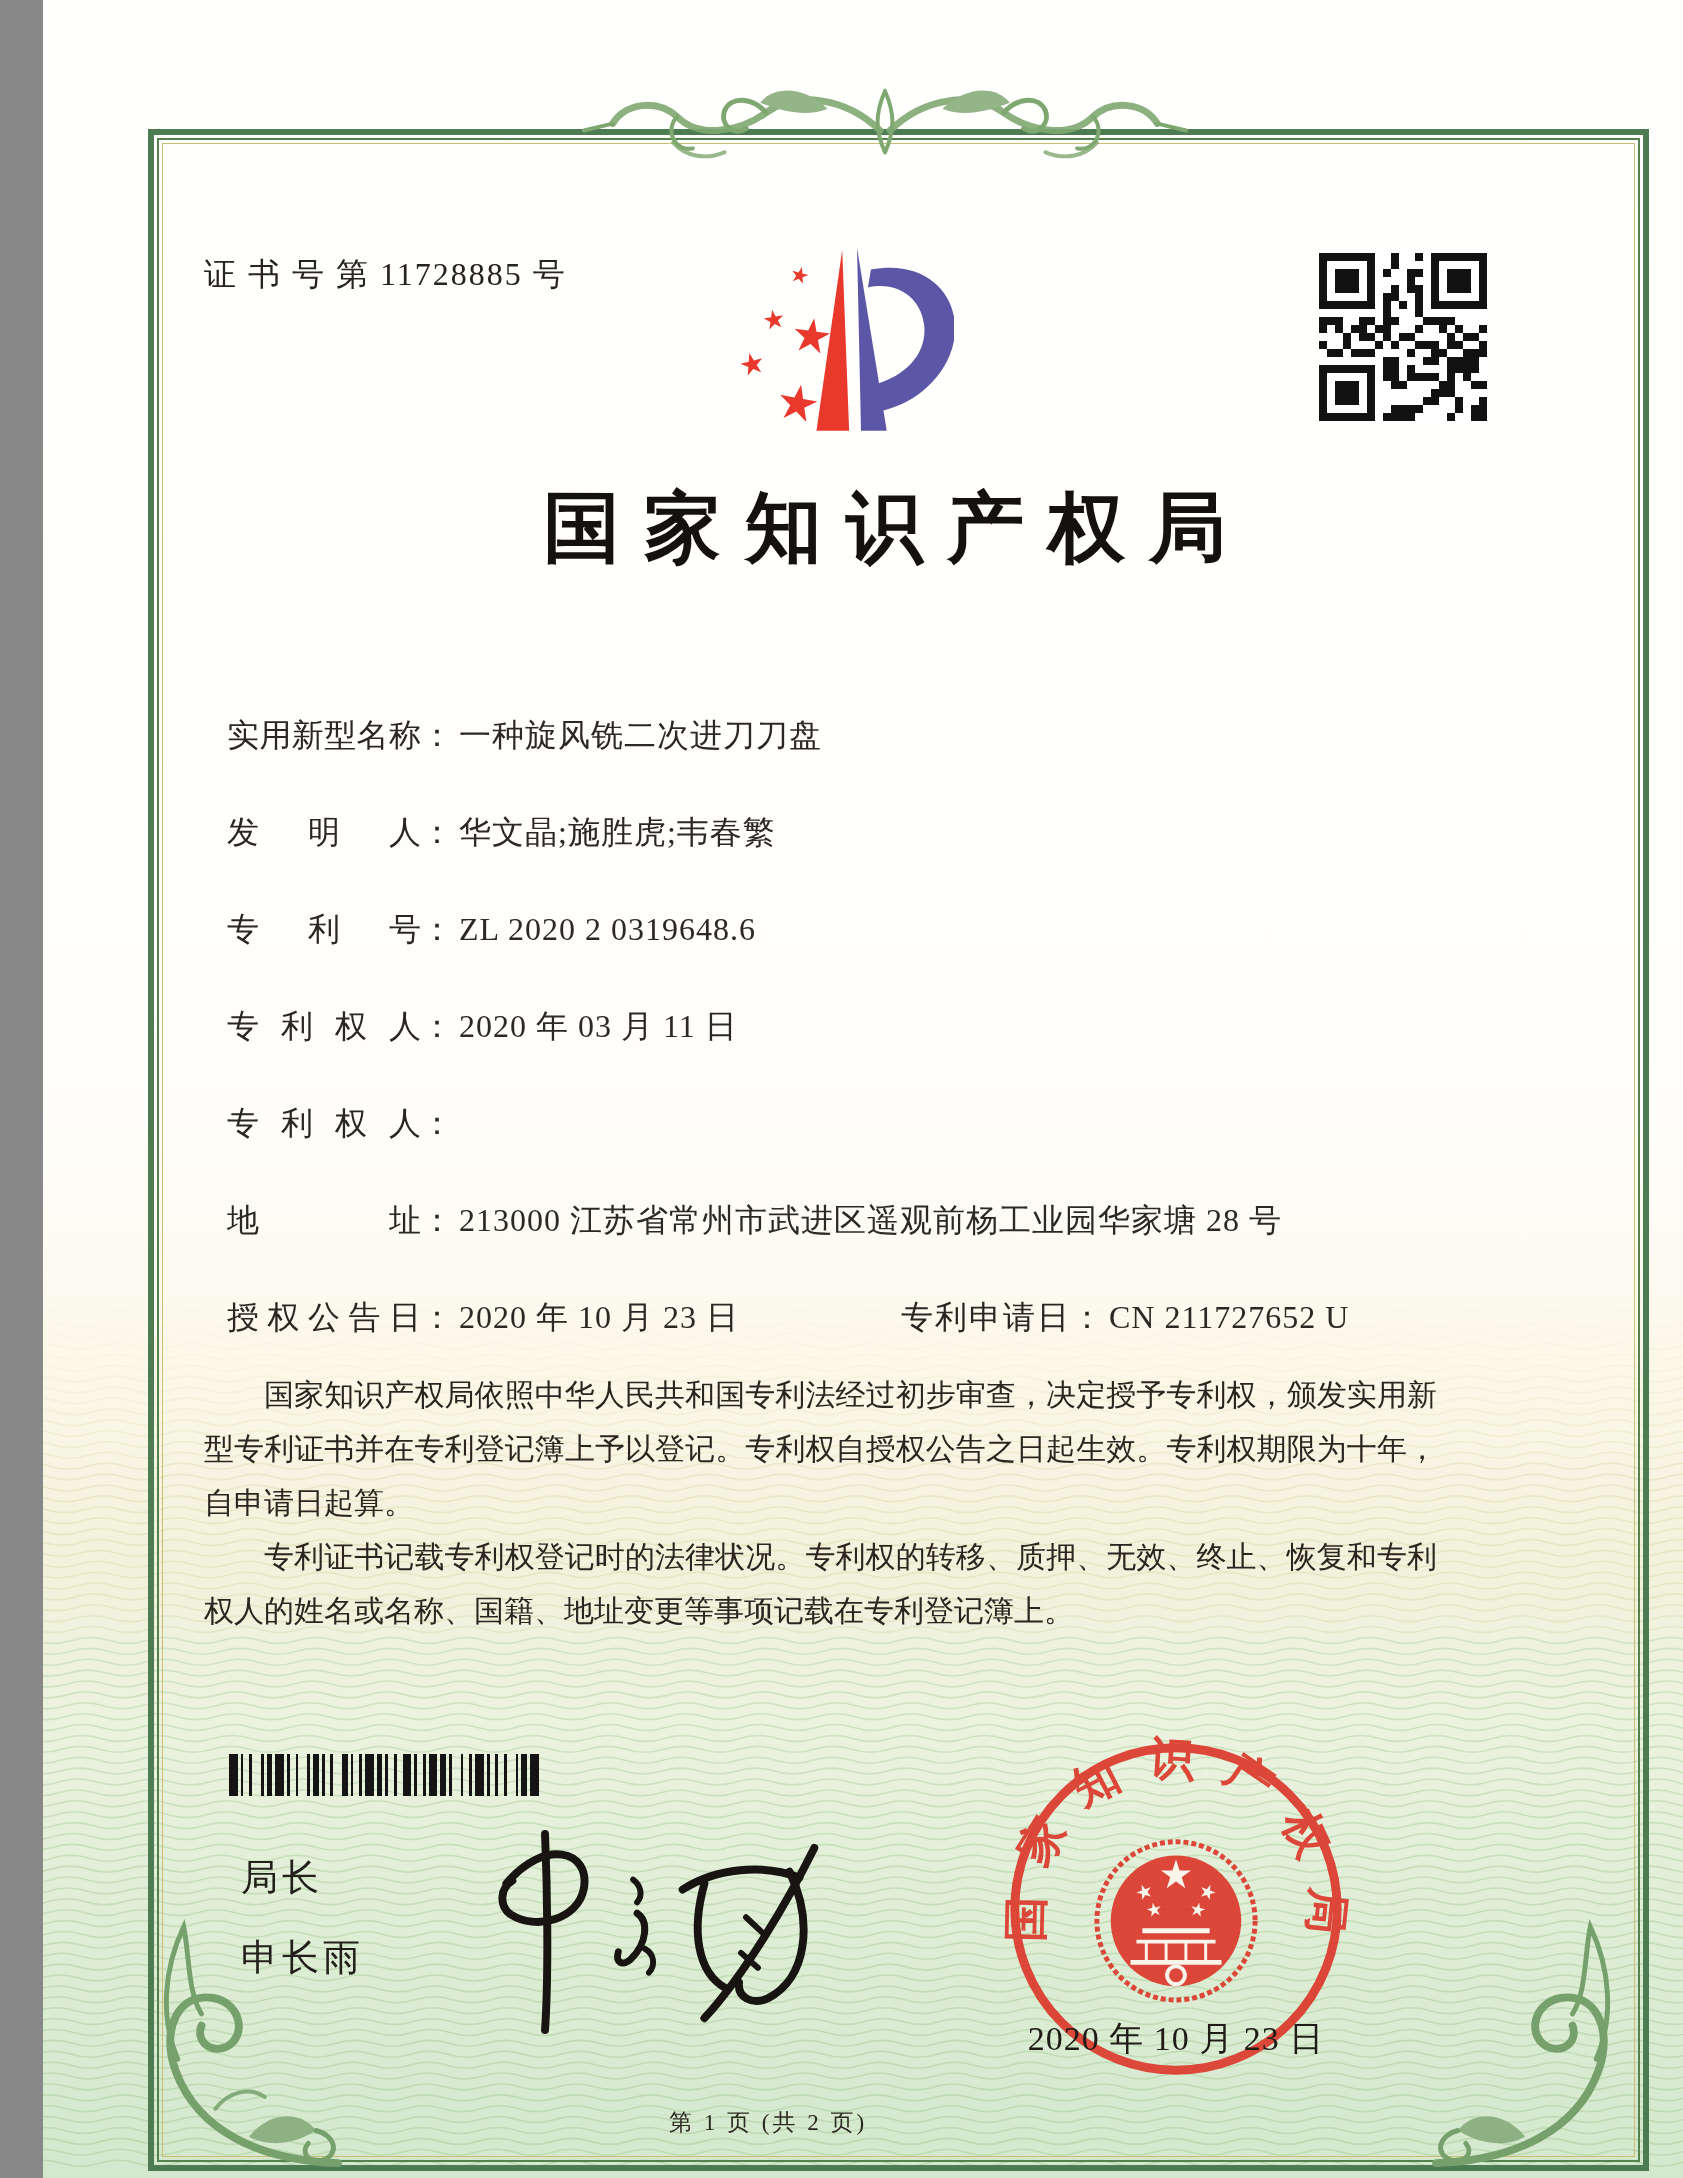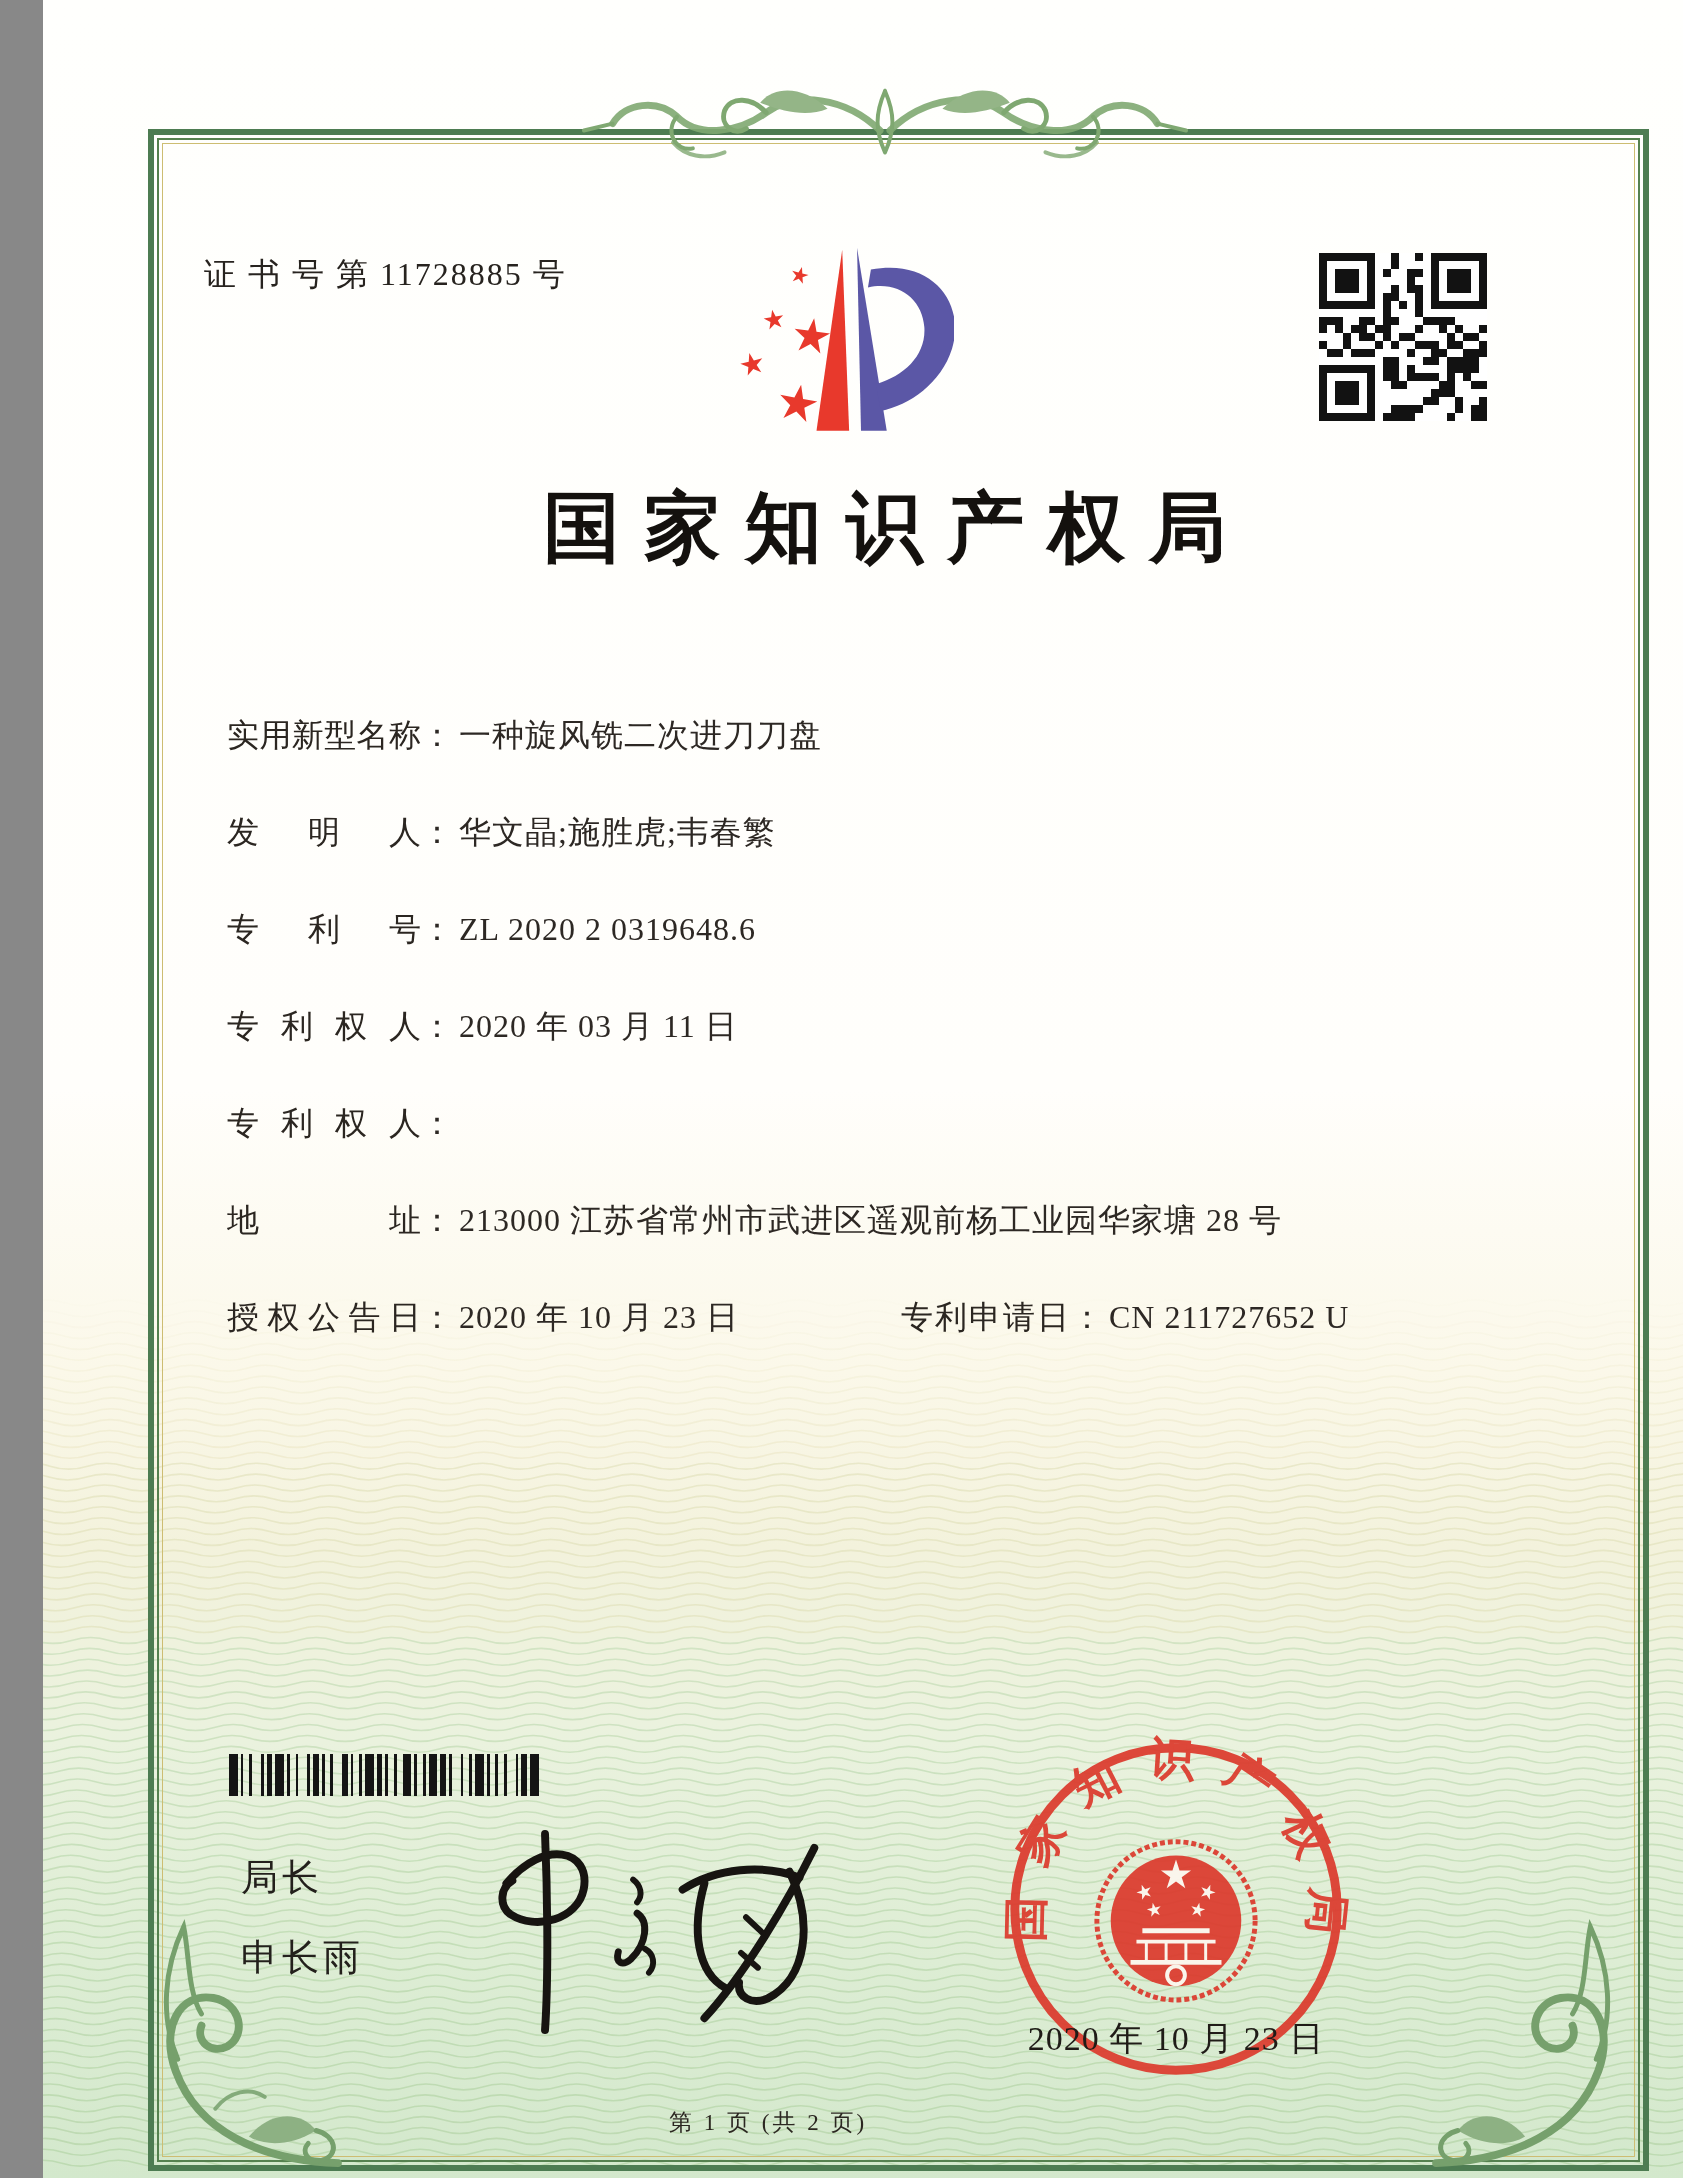--- a/index.html
+++ b/index.html
@@ -365,20 +365,24 @@
           <span class="field-colon">：</span>
         <span class="field-value">2020 年 10 月 23 日</span>
         <span class="second">
           <span class="field-label">专利申请日</span>
             <span class="field-colon">：</span>
           <span class="field-value">CN 211727652 U</span>
         </span>
       </div>
     </div>
 
+    <div class="body-text">
+      <p>国家知识产权局依照中华人民共和国专利法经过初步审查，决定授予专利权，颁发实用新型专利证书并在专利登记簿上予以登记。专利权自授权公告之日起生效。专利权期限为十年，自申请日起算。</p>
+      <p>专利证书记载专利权登记时的法律状况。专利权的转移、质押、无效、终止、恢复和专利权人的姓名或名称、国籍、地址变更等事项记载在专利登记簿上。</p>
+    </div>
 
     <div class="barcode" id="barcode">
         <div style="width: 8.7px; background: rgb(20, 20, 20);"></div>
         <div style="width: 2.9px; background: transparent;"></div>
         <div style="width: 2.9px; background: rgb(20, 20, 20);"></div>
         <div style="width: 5.8px; background: transparent;"></div>
         <div style="width: 2.9px; background: rgb(20, 20, 20);"></div>
         <div style="width: 8.7px; background: transparent;"></div>
         <div style="width: 2.9px; background: rgb(20, 20, 20);"></div>
         <div style="width: 2.9px; background: transparent;"></div>

